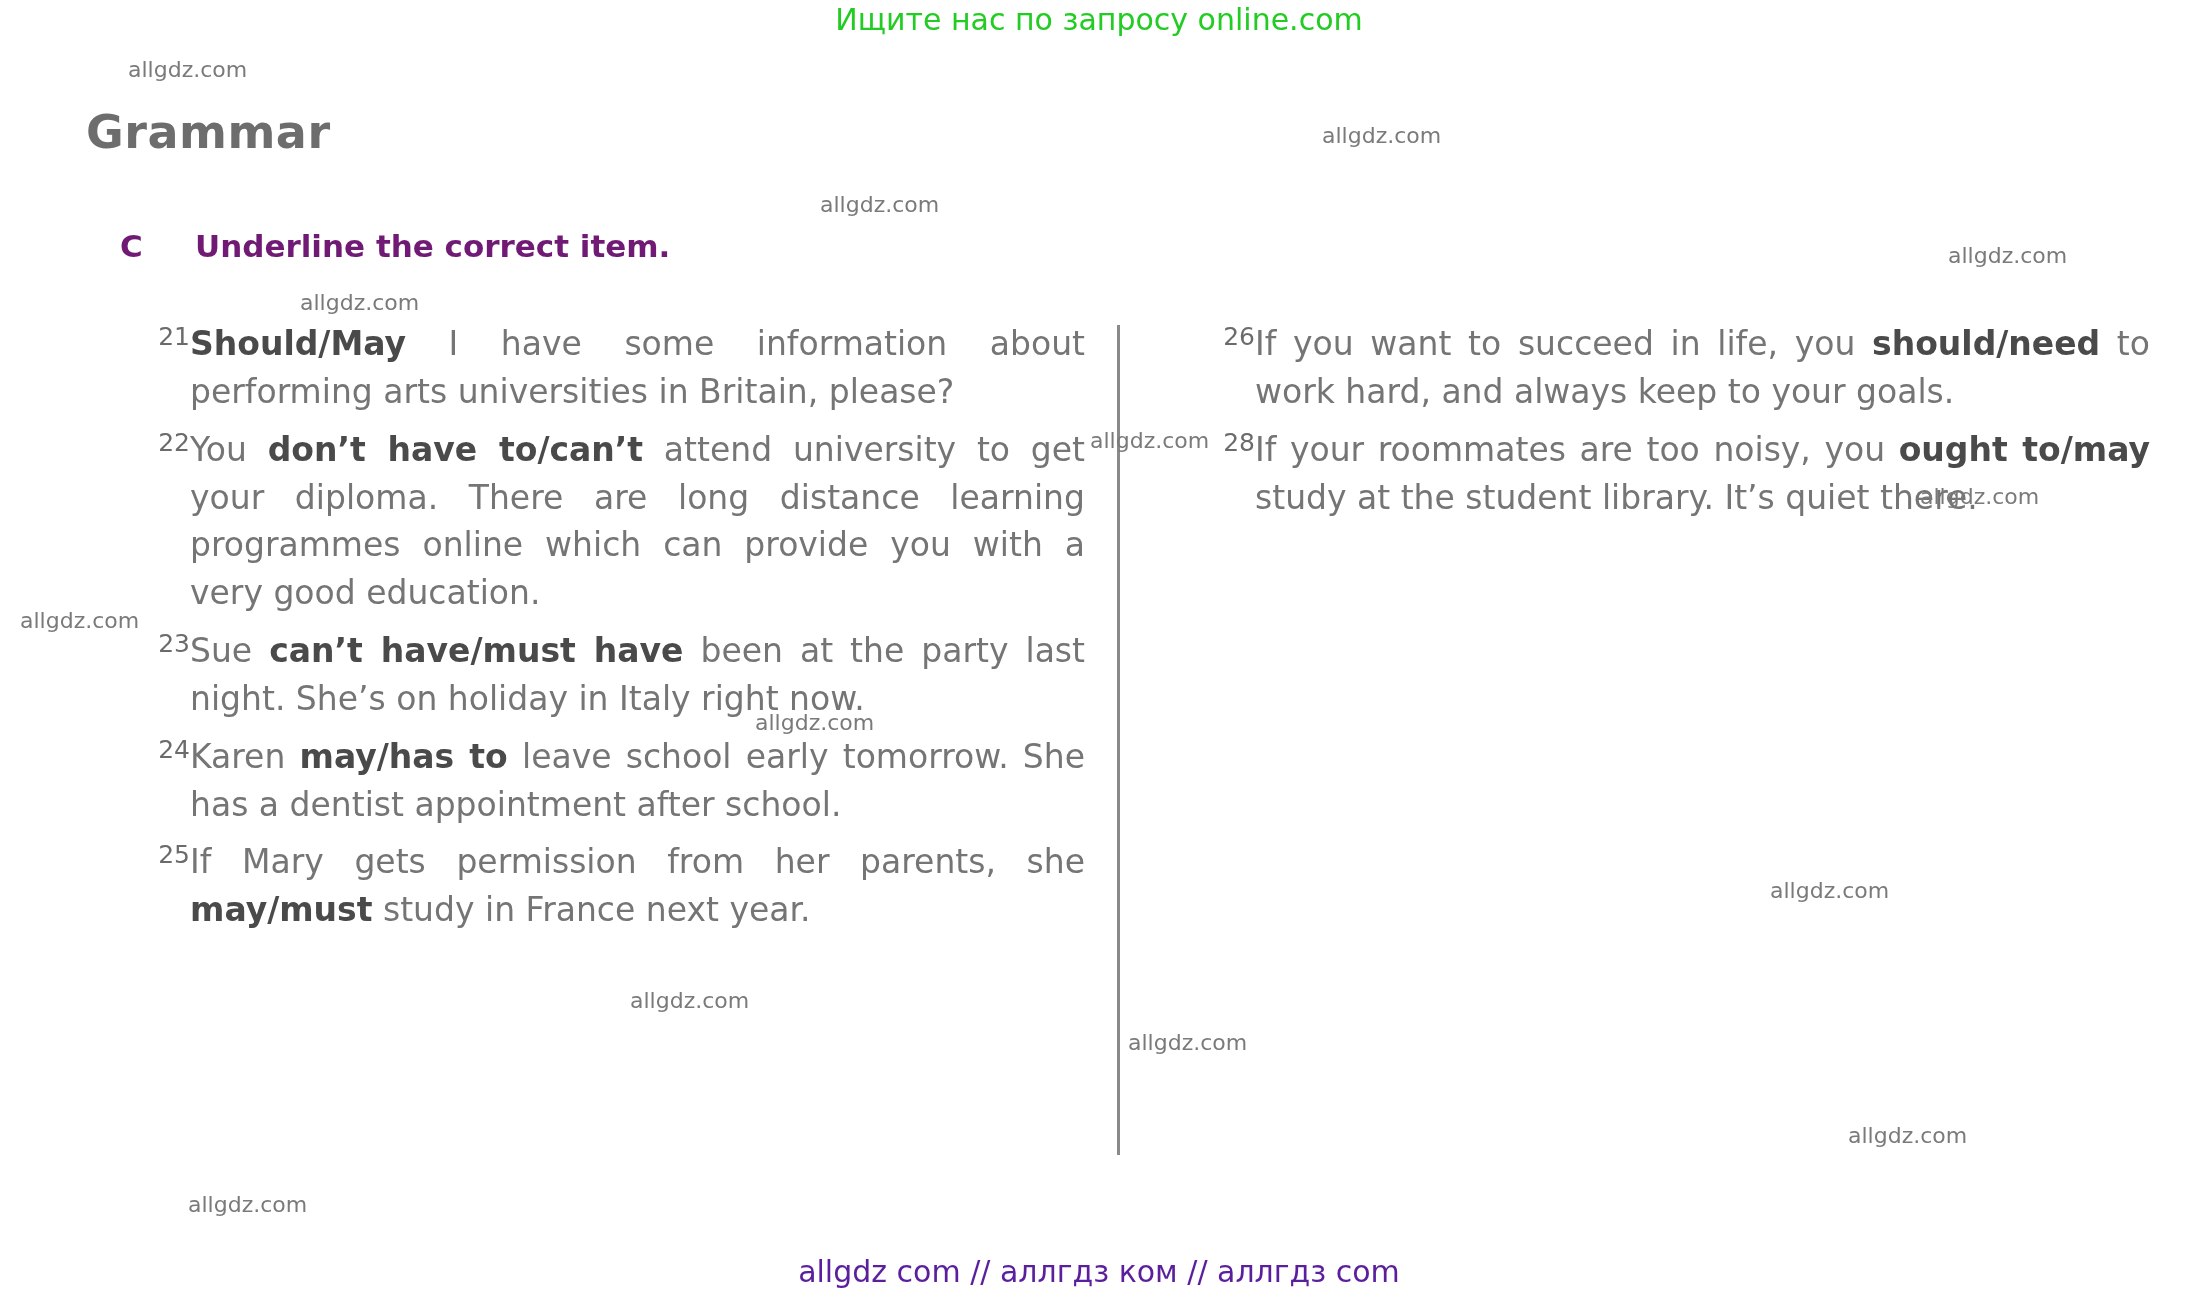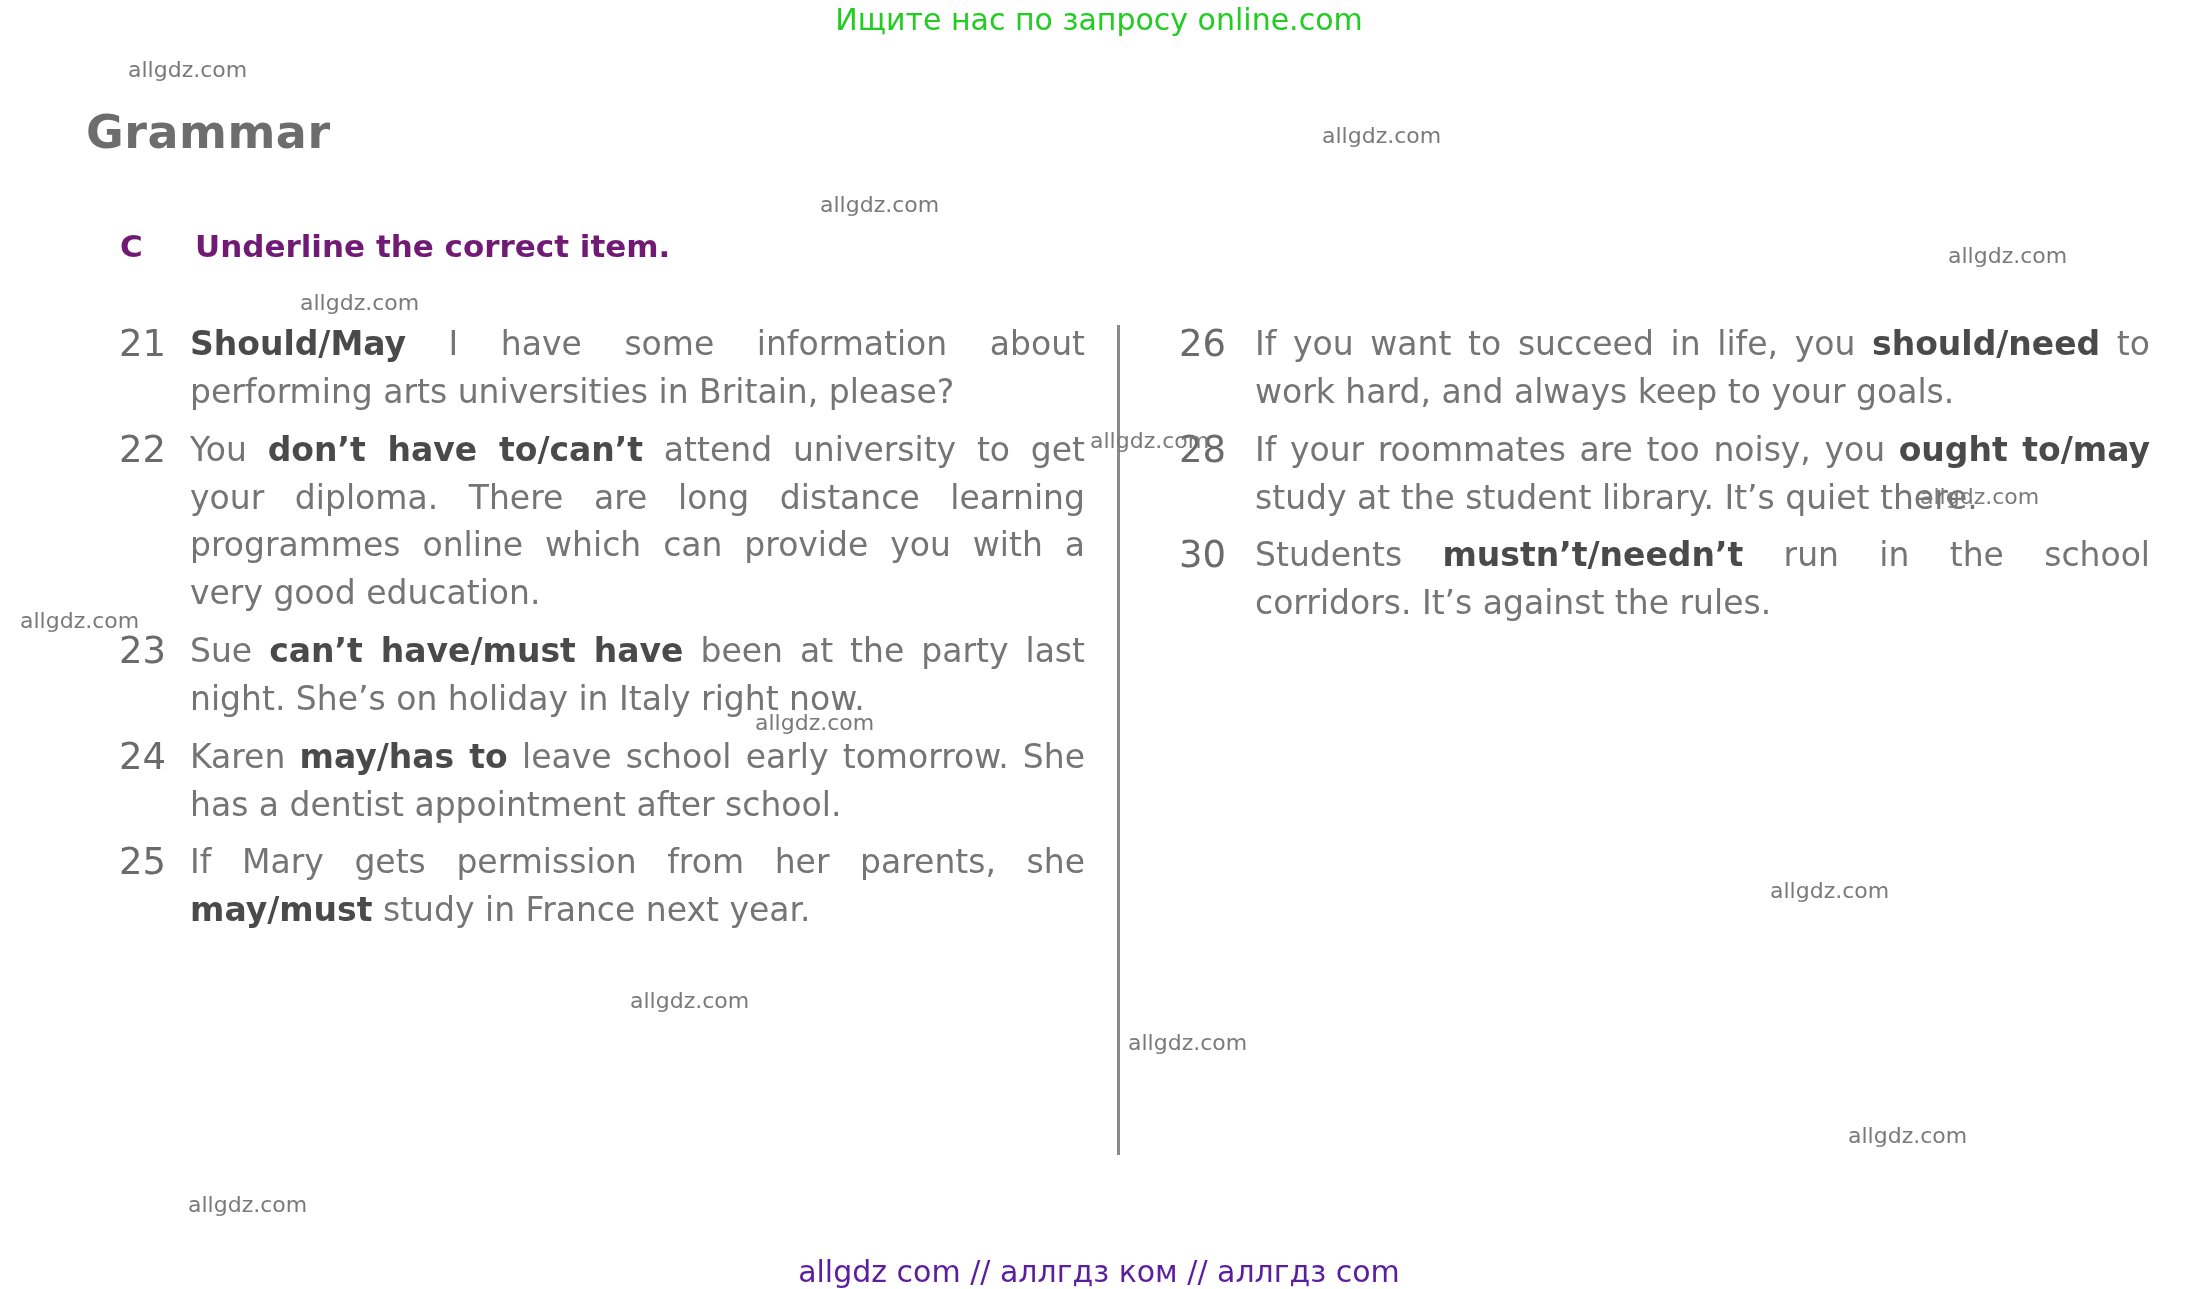--- a/index.html
+++ b/index.html
@@ -68,23 +68,23 @@
     background: #8a8a8a;
   }
   .item {
     display: flex;
     align-items: flex-start;
     margin-bottom: 10px;
   }
   .item .num {
     width: 95px;
     flex: 0 0 95px;
-    font-size: 37px;
+    font-size: 25px;
     color: #6b6b6b;
-    text-align: center;
+    text-align: right;
     padding-top: 2px;
   }
   .item .txt {
     flex: 1;
     font-size: 33px;
     line-height: 1.45;
     color: #757575;
     text-align: justify;
     text-justify: inter-word;
     hyphens: none;
@@ -151,24 +151,20 @@
     </div>
   <div class="col col-right" id="right-column">
       <div class="item">
         <div class="num">26</div>
         <div class="txt">If you want to succeed in life, you <b>should/need</b> to work hard, and always keep to your goals.</div>
       </div>
       <div class="item">
         <div class="num">28</div>
         <div class="txt">If your roommates are too noisy, you <b>ought to/may</b> study at the student library. It’s quiet there.</div>
       </div>
-      <div class="item">
-        <div class="num">30</div>
-        <div class="txt">Students <b>mustn’t/needn’t</b> run in the school corridors. It’s against the rules.</div>
-      </div>
     </div>
 </div>
 
 <div id="watermark-layer">
     <div class="wm" style="left: 128px; top: 57px;">allgdz.com</div>
     <div class="wm" style="left: 1322px; top: 123px;">allgdz.com</div>
     <div class="wm" style="left: 820px; top: 192px;">allgdz.com</div>
     <div class="wm" style="left: 1948px; top: 243px;">allgdz.com</div>
     <div class="wm" style="left: 300px; top: 290px;">allgdz.com</div>
     <div class="wm" style="left: 1090px; top: 428px;">allgdz.com</div>

